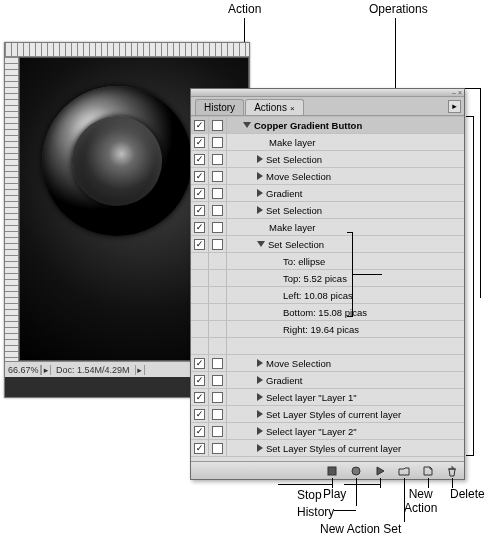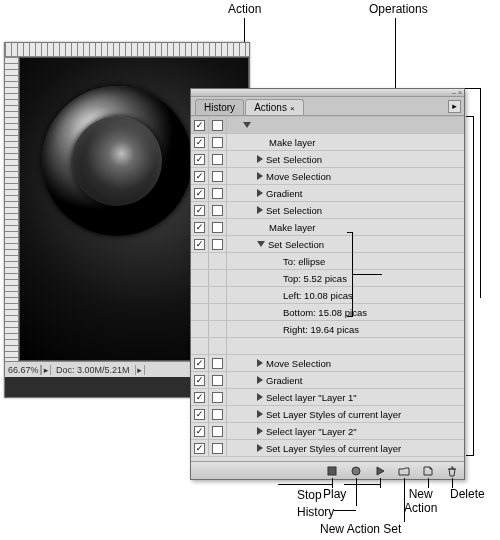--- a/index.html
+++ b/index.html
@@ -120,21 +120,21 @@
   <div class="ruler-h"></div>
   <div class="doc-body">
     <div class="ruler-v" style="position:relative;"></div>
     <div class="canvas">
       <div class="ring"></div>
     </div>
   </div>
   <div class="doc-status">
     <div class="zoom">66.67%</div>
     <div class="expand">▸</div>
-    <div class="info">Doc: 3.00M/5.21M</div>
+    <div class="info">Doc: 1.54M/4.29M</div>
     <div class="expand">▸</div>
   </div>
 </div>
 
 <div class="panel">
   <div class="panel-titlebar">
     <span>–</span>
     <span>×</span>
   </div>
   <div class="tabs">
@@ -149,20 +149,21 @@
     <div class="row header">
       <div class="col-check">
           <div class="chk on"></div>
         </div>
       <div class="col-dlg">
           <div class="chk"></div>
         </div>
       <div class="col-content">
         <span class="indent1"></span>
         <span class="tw open"></span>
+        <span>Copper Gradient Button</span>
       </div>
     </div>
 
   <div class="row">
         <div class="col-check">
           <div class="chk on"></div>
         </div>
         <div class="col-dlg">
           <div class="chk"></div>
         </div>

